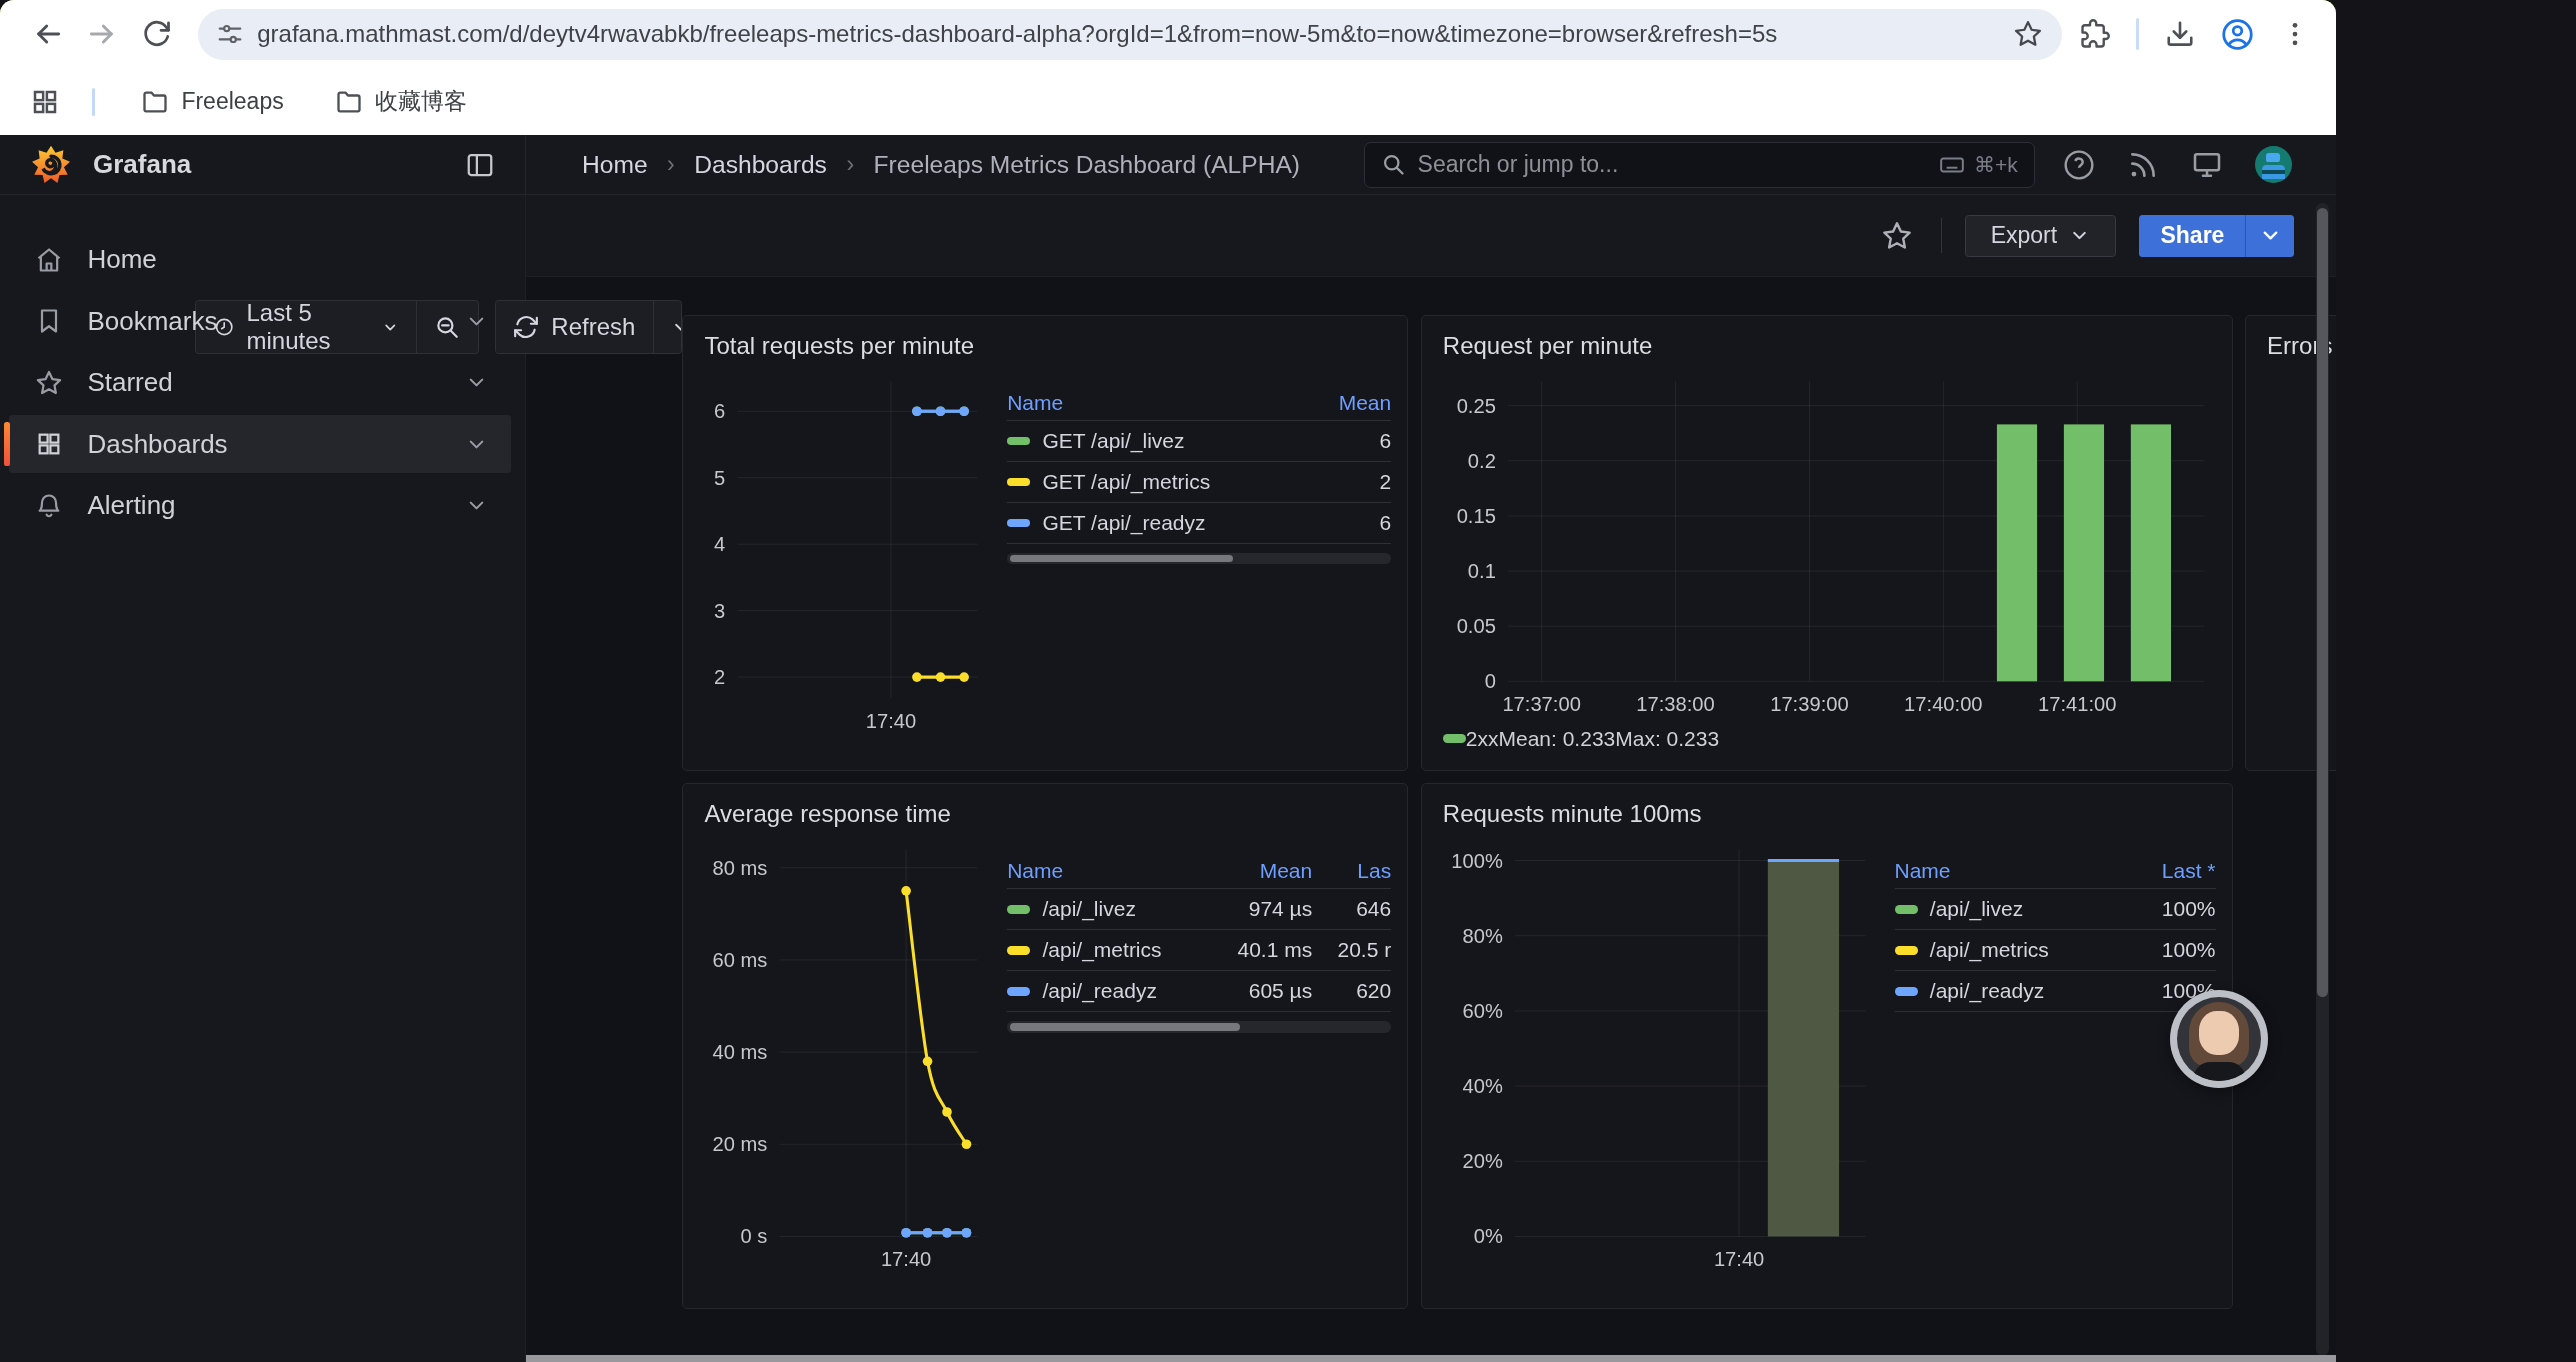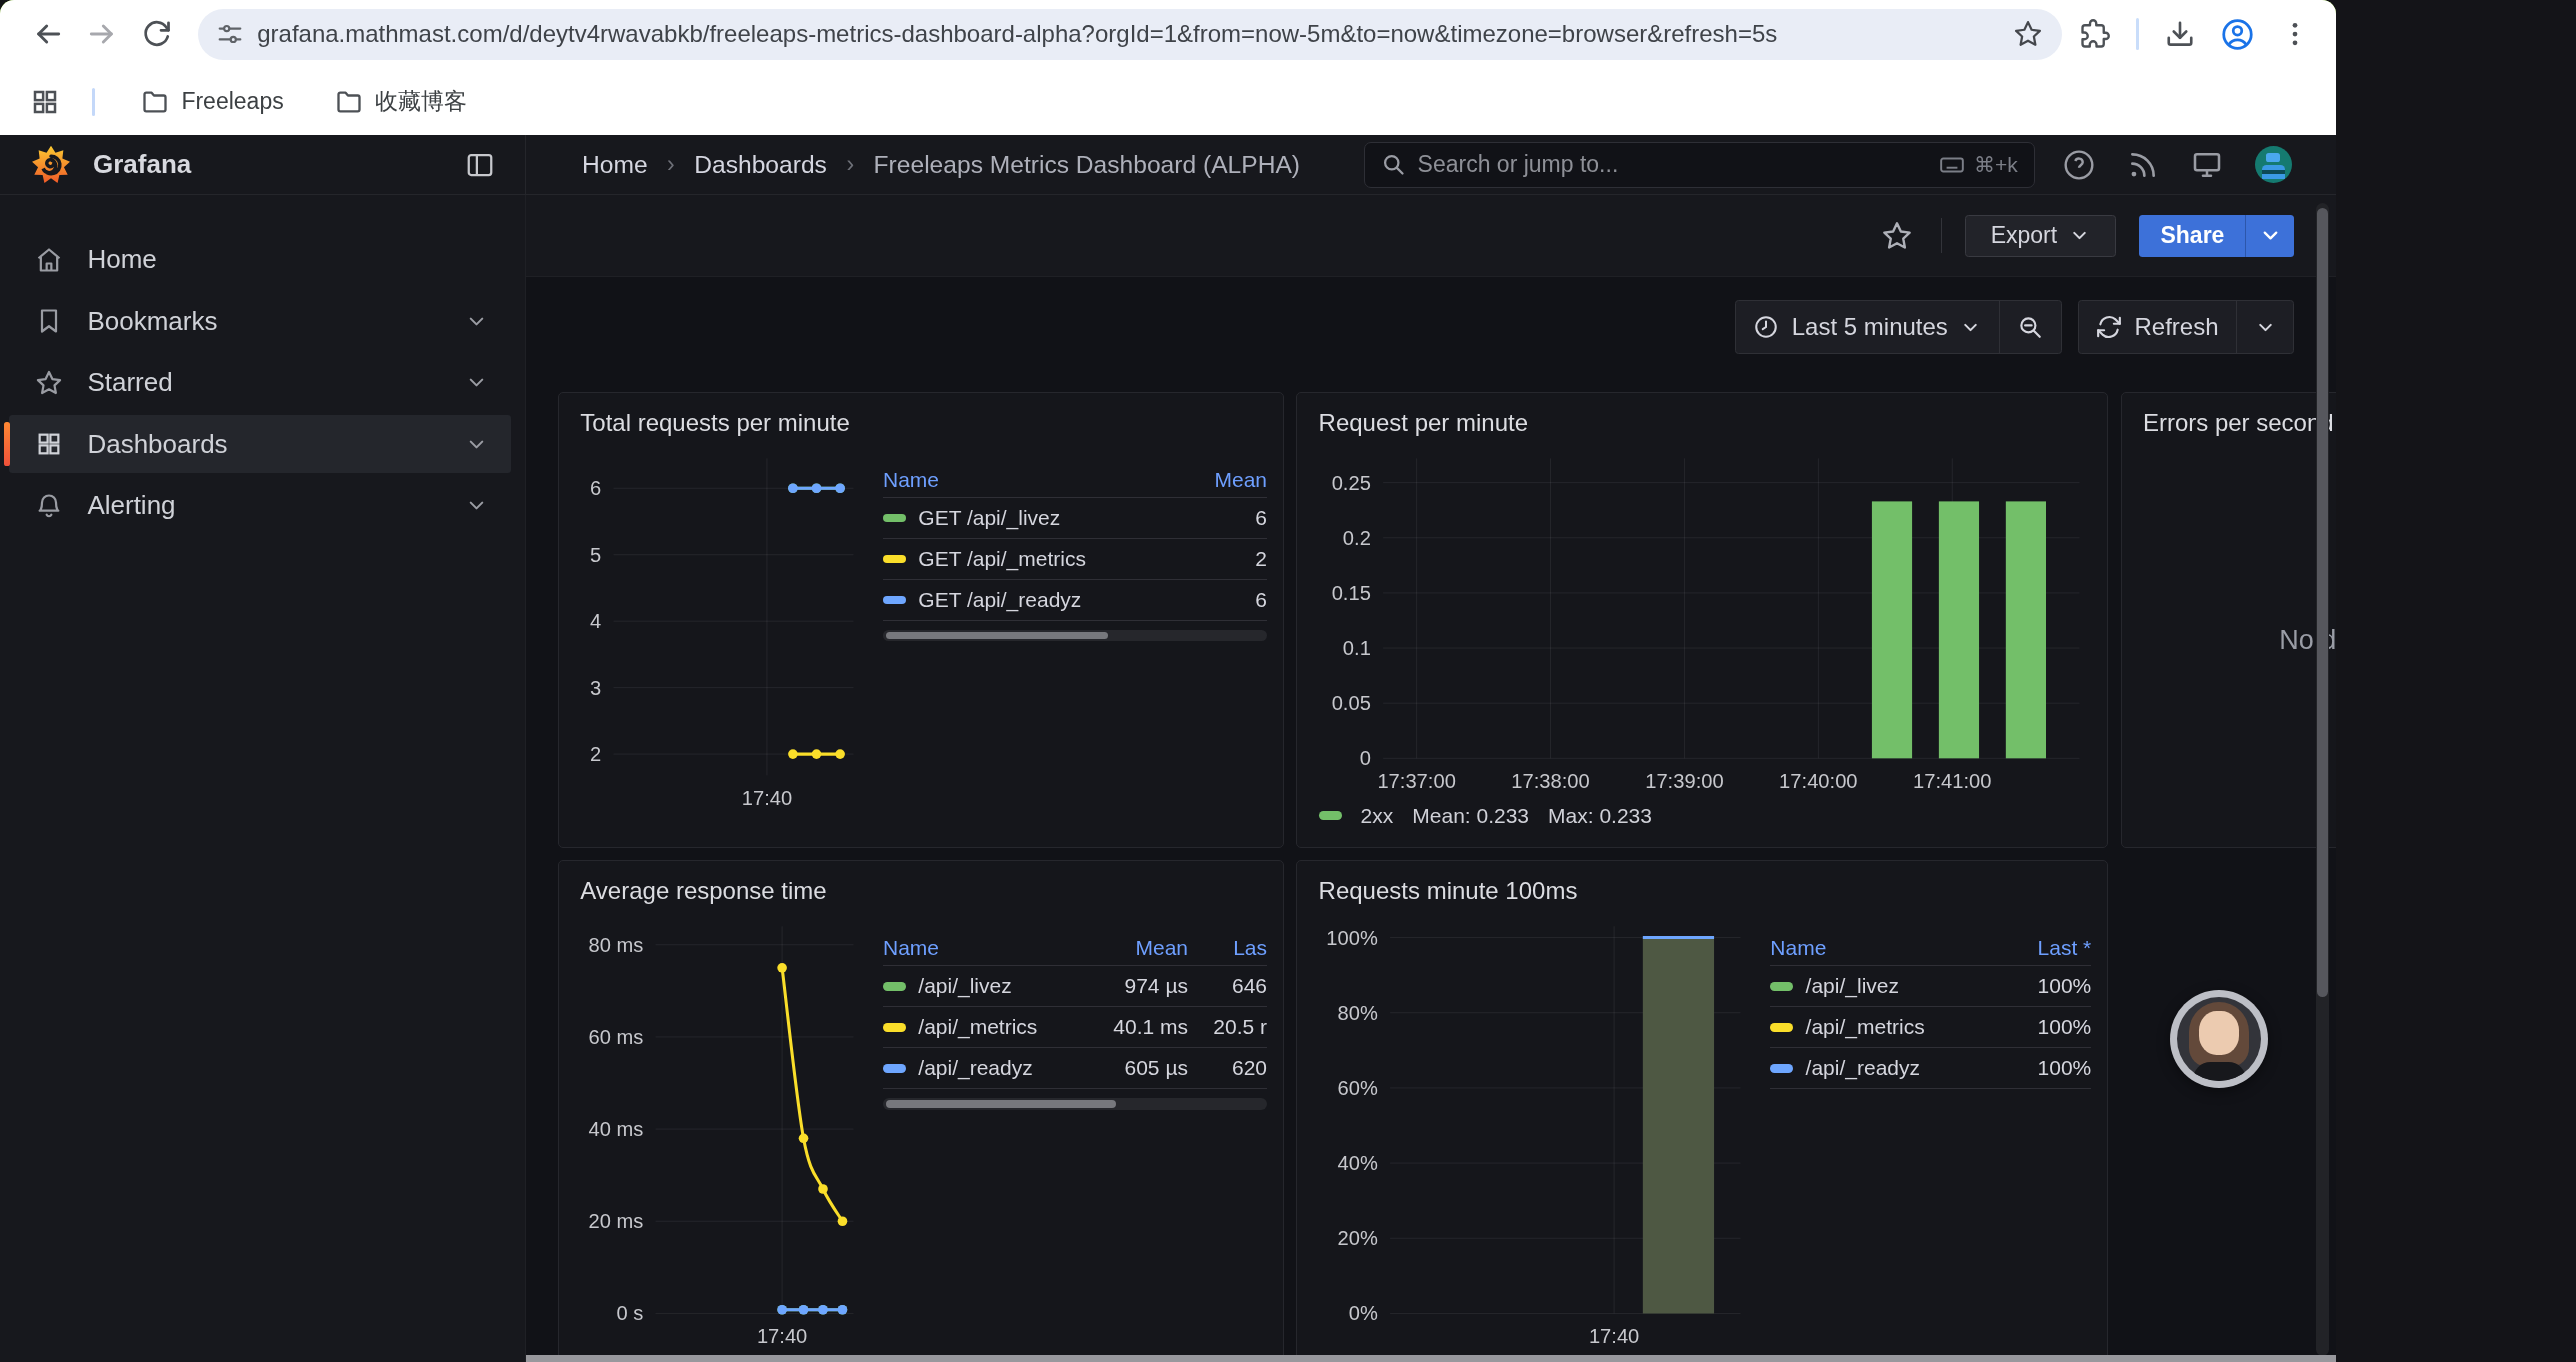--- a/index.html
+++ b/index.html
@@ -59,21 +59,21 @@
   .subheader { height:82px; background:#17181d; border-bottom:0.9px solid #1f2025;
                display:flex; align-items:center; justify-content:flex-end; padding:0 42px; gap:23px; }
   .icon-btn { display:flex; align-items:center; justify-content:center; width:42px; height:42px; border-radius:5.3px; }
   .vdiv { width:0.9px; height:35px; background:#33343a; }
   .btn { height:42px; display:flex; align-items:center; gap:12.3px; padding:0 25px; border-radius:3.5px;
          font-size:23px; color:#d5d6de; background:#222329; border:0.9px solid #393a41; }
   .share-group { display:flex; height:42px; border-radius:3.5px; overflow:hidden; }
   .share-main { background:#3d71d9; color:#ffffff; font-size:23px; font-weight:bold; display:flex; align-items:center; padding:0 21px; }
   .share-caret { background:#3d71d9; border-left:0.9px solid #2c56ab; display:flex; align-items:center; padding:0 12.3px; }
 
-  .dash-body { padding:0 42px 0 32px; flex:1; min-height:0; display:flex; flex-direction:column; }
+  .dash-body { padding:0 42px 0 32px; flex:1; min-height:0; display:flex; flex-direction:row;justify-content:center; }
   .controls { margin-top:23px; display:flex; justify-content:flex-end; gap:16px; }
   .ctl-group { display:flex; align-items:stretch; height:54px; background:#1d1e24; border:0.9px solid #2f3036; border-radius:3.5px; overflow:hidden; }
   .ctl-part { display:flex; align-items:center; gap:12.3px; padding:0 17.5px; font-size:24px; color:#d5d6de; }
   .ctl-part + .ctl-part { border-left:0.9px solid #2f3036; }
 
   .grid { margin-top:38px; display:grid; grid-template-columns:726px 812px 412px; grid-template-rows:456px 526px; gap:12.3px; }
   .panel { background:#15161b; border:0.9px solid #26272d; border-radius:5px; padding:12.3px 16px; overflow:hidden;
            display:flex; flex-direction:column; }
   .panel-title { font-size:24px; font-weight:500; color:#dcdde2; padding:3.5px 5.3px 8.8px 5.3px; }
   .panel-body { flex:1; display:flex; min-height:0; }
@@ -83,21 +83,21 @@
   .legend-table { flex:1; margin-left:19px; margin-top:17.5px; font-size:21px; color:#d5d6de; min-width:0; }
   .lt-row { display:flex; align-items:center; height:41px; border-bottom:0.9px solid rgba(204,204,220,0.14); }
   .lt-head { color:#6e9fff; font-weight:500; height:35px; border-bottom:0.9px solid rgba(204,204,220,0.14); }
   .lt-name { flex:1; display:flex; align-items:center; gap:12.3px; min-width:0; white-space:nowrap; overflow:hidden; }
   .lt-val { width:79px; text-align:right; white-space:nowrap; }
   .lt-val.mid { width:132px; }
   .pill { width:23px; height:8.8px; border-radius:4.4px; flex:0 0 aupx; flex-shrink:0; }
   .lt-scroll { margin-top:8.8px; height:11.4px; background:#26272c; border-radius:6.1px; position:relative; }
   .lt-scroll .thumb { position:absolute; left:2.6px; top:1.8px; bottom:1.8px; width:58%; background:#77787d; border-radius:5.3px; }
 
-  .chart-legend-bottom { display:flex; align-items:center; gap:19px; font-size:21px; color:#d0d1d8; padding:7px 5.3px; }
+  .chart-legend-bottom { display:flex; align-items:center; gap:0; font-size:21px; color:#d0d1d8; padding:7px 5.3px; }
 
   .v-scrollbar { position:absolute; right:7px; top:203px; bottom:7px; width:13px; background:#222327; border-radius:7px; }
   .v-scrollbar .thumb { position:absolute; top:5.3px; left:0.9px; width:11.4px; height:789px; background:#56575d; border-radius:6.1px; }
   .h-scrollbar { position:absolute; left:526px; right:0; bottom:0; height:8px; background:#98989d; }
 
   .float-avatar { position:absolute; right:68px; bottom:275px; width:98px; height:98px; border-radius:50%;
                   background:#bdbfc6; display:flex; align-items:center; justify-content:center; box-shadow:0 3.5px 12.3px rgba(0,0,0,0.4); }
   .fa-inner { width:84px; height:84px; border-radius:50%; background:#33343a; position:relative; overflow:hidden; }
   .fa-hair { position:absolute; left:12.3px; top:5.3px; width:60px; height:65px; background:#63493a; border-radius:30px 30px 19px 19px; }
   .fa-face { position:absolute; left:22px; top:14px; width:40px; height:44px; background:#eccbb0; border-radius:44%; }

